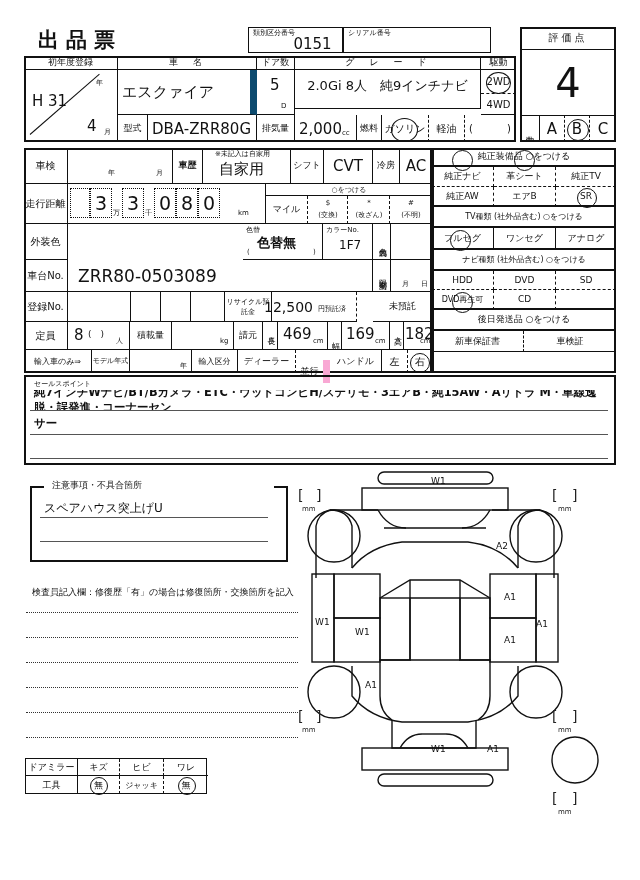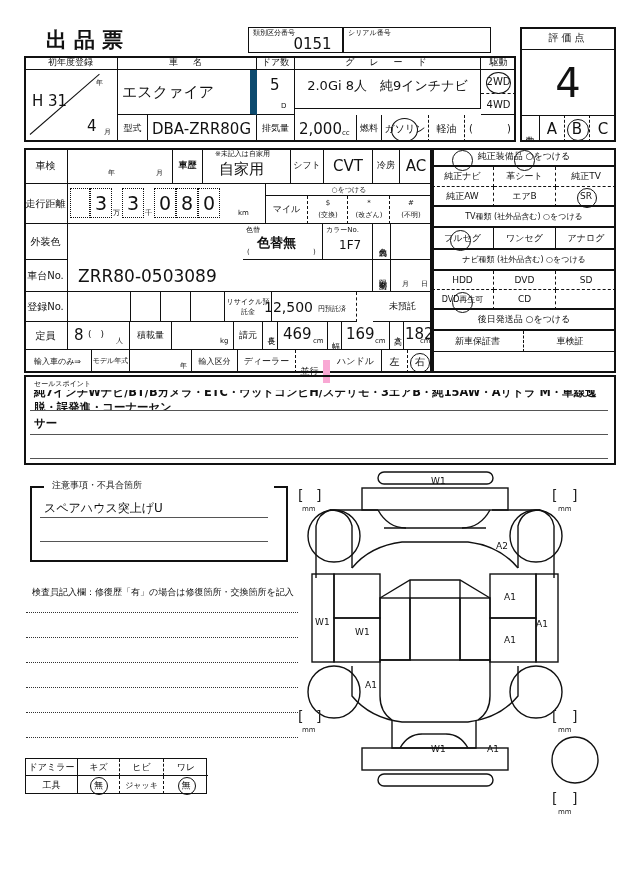--- a/index.html
+++ b/index.html
@@ -17,21 +17,21 @@
   .tiny{font-size:7px;}
   .left{justify-content:flex-start;padding-left:4px;}
   .right{justify-content:flex-end;padding-right:3px;}
   .thick{border:2px solid #111;}
   .circle-mark{position:absolute;border:1.6px solid #111;border-radius:50%;pointer-events:none;}
   .dotline{position:absolute;border-bottom:1px dotted #333;}
   .solidline{position:absolute;border-bottom:1px solid #555;}
   .diagline{position:absolute;height:1px;background:#111;transform-origin:left center;}
   .mmlab{position:absolute;font-size:7px;color:#222;}
   .brk{position:absolute;font-size:14px;color:#222;font-family:"DejaVu Sans",sans-serif;}
-  .title{font-size:21px;letter-spacing:7px;font-weight:bold;margin-left:8px;}
+  .title{font-size:21px;letter-spacing:7px;font-weight:bold;}
   .dmg{position:absolute;font-size:9px;color:#111;}
   svg{display:block;}
 </style>
 </head>
 <body>
 
 <div class="sheet">
 
   <div class="cell" style="left:38px;top:26px;width:130px;height:28px;justify-content:flex-start;">
     <span class="title">出品票</span>

